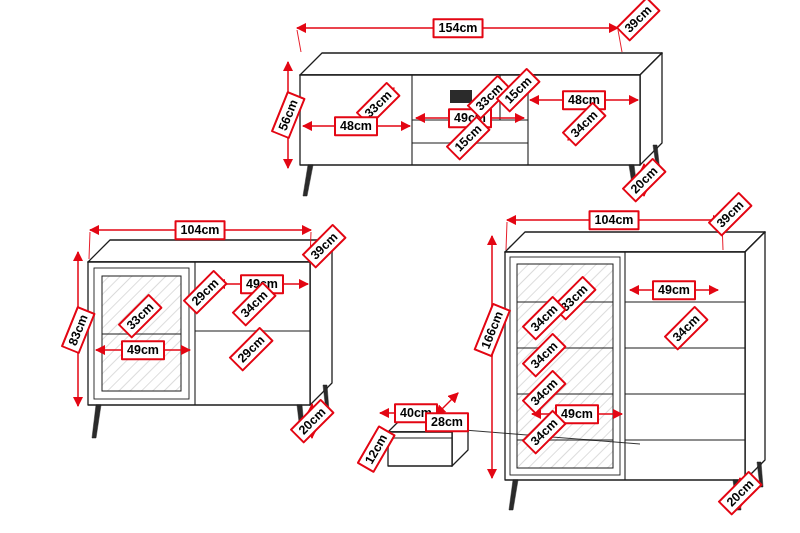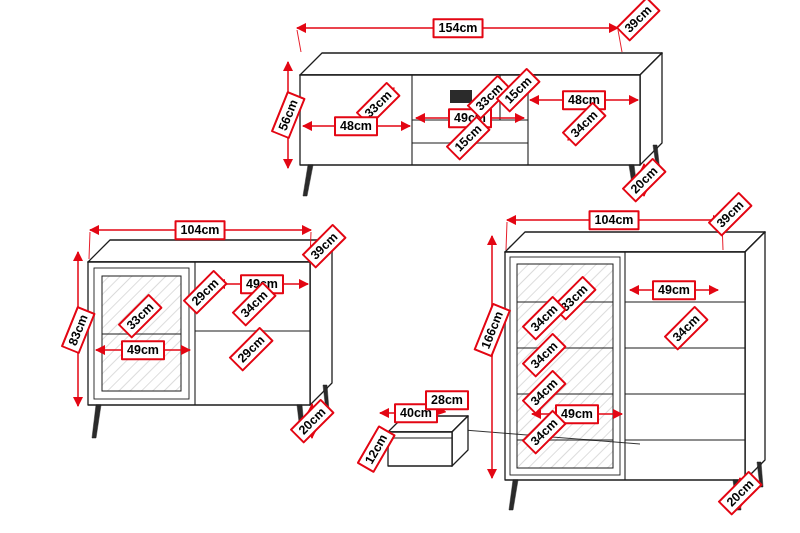--- a/index.html
+++ b/index.html
@@ -183,16 +183,16 @@
 <div class="dim" style="left:544px;top:318px;--r:-45deg">34cm</div>
 <div class="dim" style="left:544px;top:355px;--r:-45deg">34cm</div>
 <div class="dim" style="left:544px;top:392px;--r:-45deg">34cm</div>
 <div class="dim" style="left:577px;top:414px;--r:0deg">49cm</div>
 <div class="dim" style="left:544px;top:432px;--r:-45deg">34cm</div>
 <div class="dim" style="left:674px;top:290px;--r:0deg">49cm</div>
 <div class="dim" style="left:686px;top:328px;--r:-45deg">34cm</div>
 <div class="dim" style="left:740px;top:493px;--r:-45deg">20cm</div>
 
 <div class="dim" style="left:416px;top:413px;--r:0deg">40cm</div>
-<div class="dim" style="left:447px;top:400px;--r:0deg">28cm</div>
+<div class="dim" style="left:447px;top:422px;--r:0deg">28cm</div>
 <div class="dim" style="left:376px;top:449px;--r:-60deg">12cm</div>
 
 </div>
 
 </body></html>

